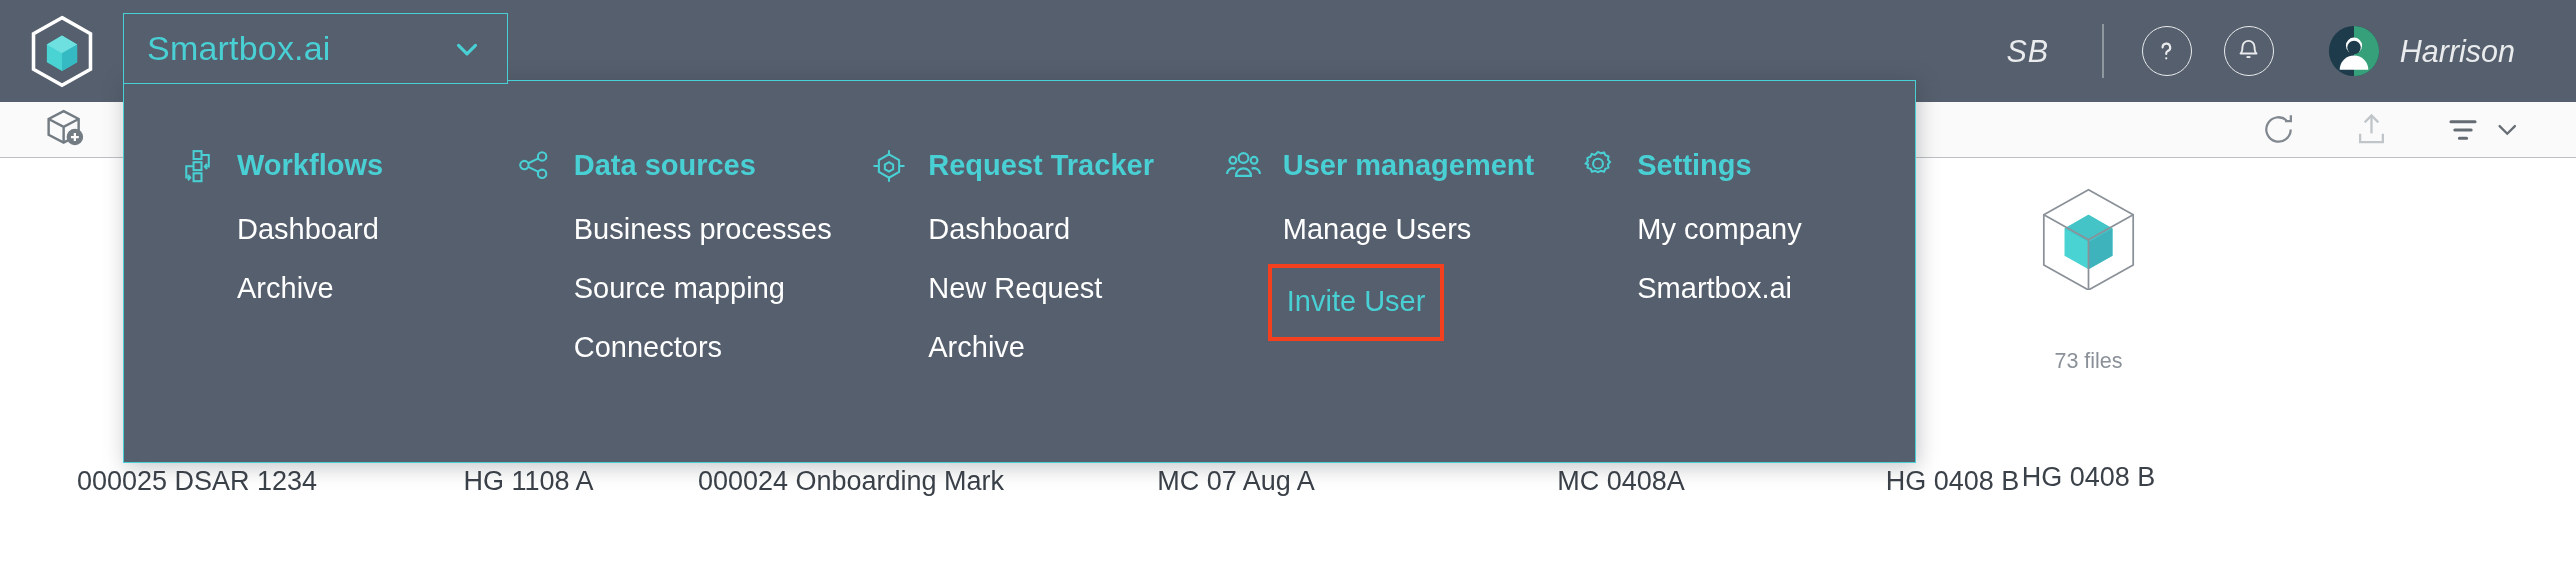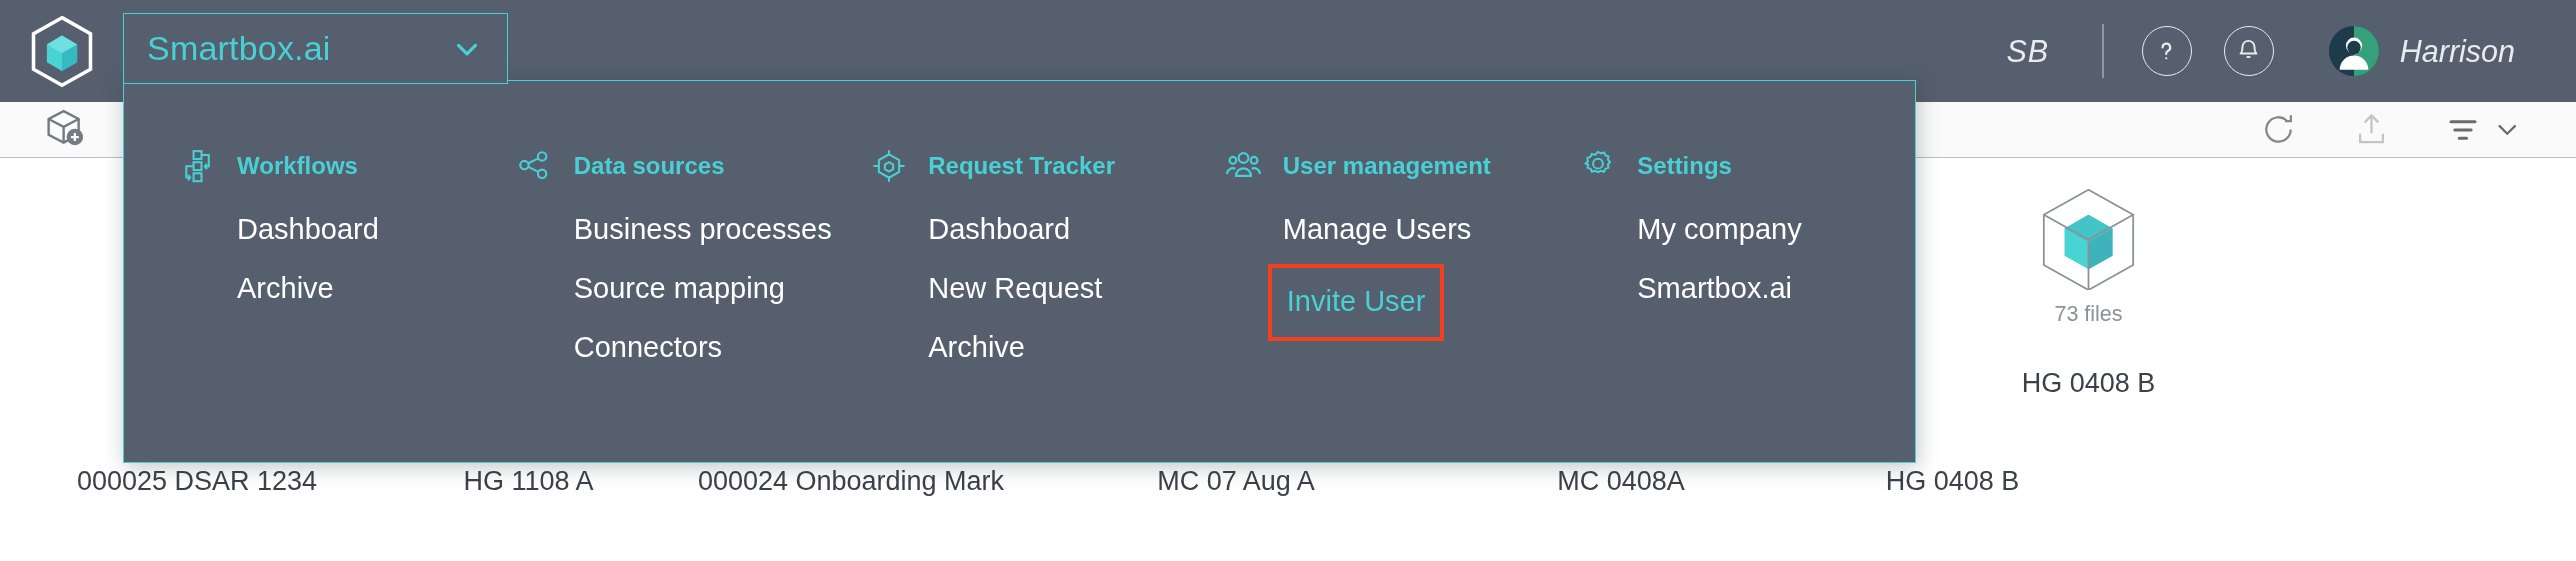--- a/index.html
+++ b/index.html
@@ -25,21 +25,21 @@
   .tb-spacer { flex: 1; }
   .tb-icon { display: flex; align-items: center; justify-content: center;
     opacity: .85; }
   .tb-right { display: flex; align-items: center; gap: 54px; padding-right: 54px; }
 
   .cards {
     position: absolute; left: 0; top: 170px; right: 0; height: 323px;
     display: flex; align-items: flex-start;
   }
   .card { width: 269px; display: flex; flex-direction: column;
-    align-items: center; padding-top: 10.8px; }
+    align-items: center; padding-top: 10.8px; gap: 47px; }
   .card-files { margin-top: 12.5px; font-size: 21.5px; color: #8a9199; }
   .card-name { margin-top: 41px; font-size: 27px; color: #3b4149;
     white-space: nowrap; }
   .cards-row-labels {
     position: absolute; left: 0; top: 466px; right: 0; height: 36px;
     display: flex; align-items: flex-start;
   }
   .row-label { width: 269px; text-align: center; font-size: 27px;
     color: #3b4149; white-space: nowrap; }
 
@@ -93,21 +93,21 @@
     border: 1.8px solid #49d0d4;
     z-index: 35;
     display: flex;
     padding: 63px 0 0 54px;
   }
   .mega-col { width: 341px; }
   .mega-col.wide { width: 359px; }
   .col-head { display: flex; align-items: center; gap: 20px; height: 43px; }
   .col-head-icon { width: 39px; height: 39px; display: flex;
     align-items: center; justify-content: center; flex: 0 0 39px; }
-  .col-head-title { color: #49d0d4; font-size: 24px; font-weight: bold;
+  .col-head-title { color: #49d0d4; font-size: 29px; font-weight: bold;
     white-space: nowrap; text-align: right; }
   .col-items { margin-top: 12.5px; padding-left: 59px; }
   .col-item { color: #ffffff; font-size: 29px; line-height: 1;
     padding: 15.2px 0; white-space: nowrap; display: inline-block; }
   .col-item.hl { color: #49d0d4; }
   .item-row { display: block; }
   .hl-box { display: inline-block; border: 4.5px solid #f5401f;
     padding: 3.6px 14.3px 5.4px 14.3px; margin: 5.4px 0 0 -14.3px; }
 
   svg { display: block; }

